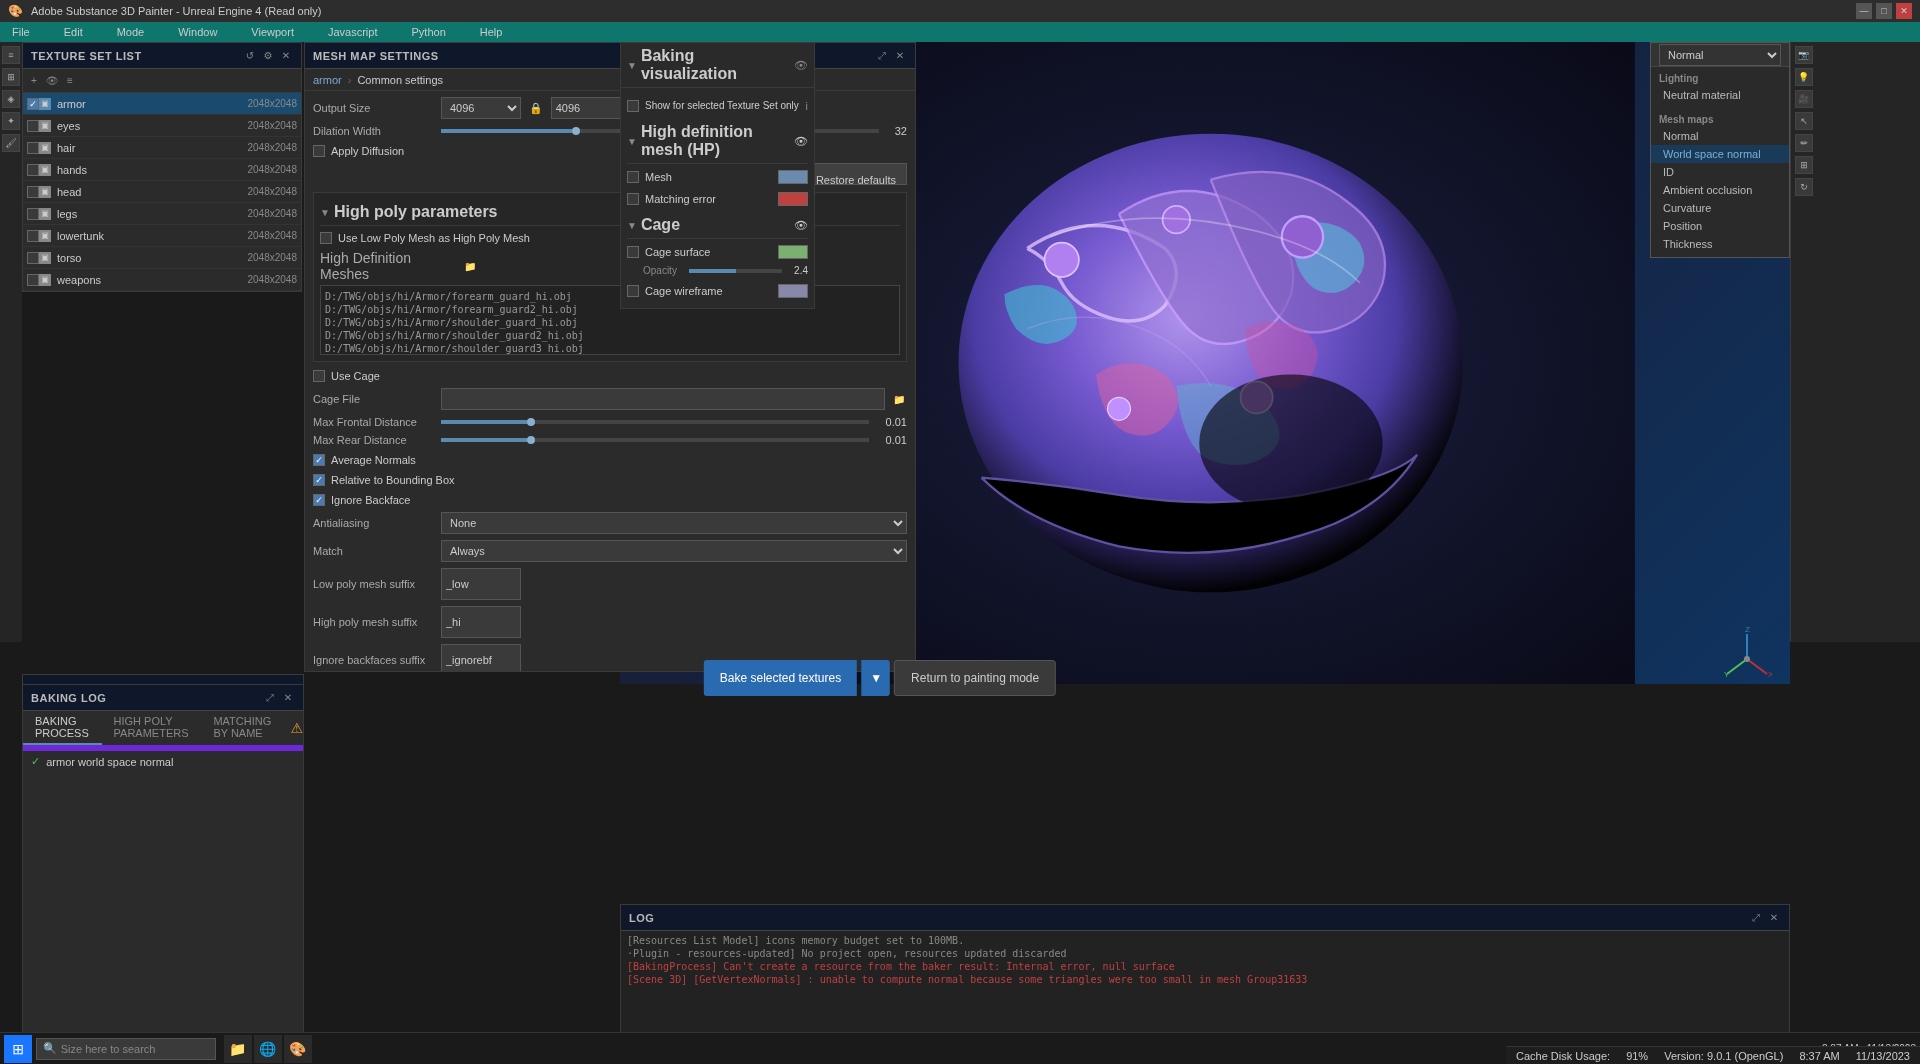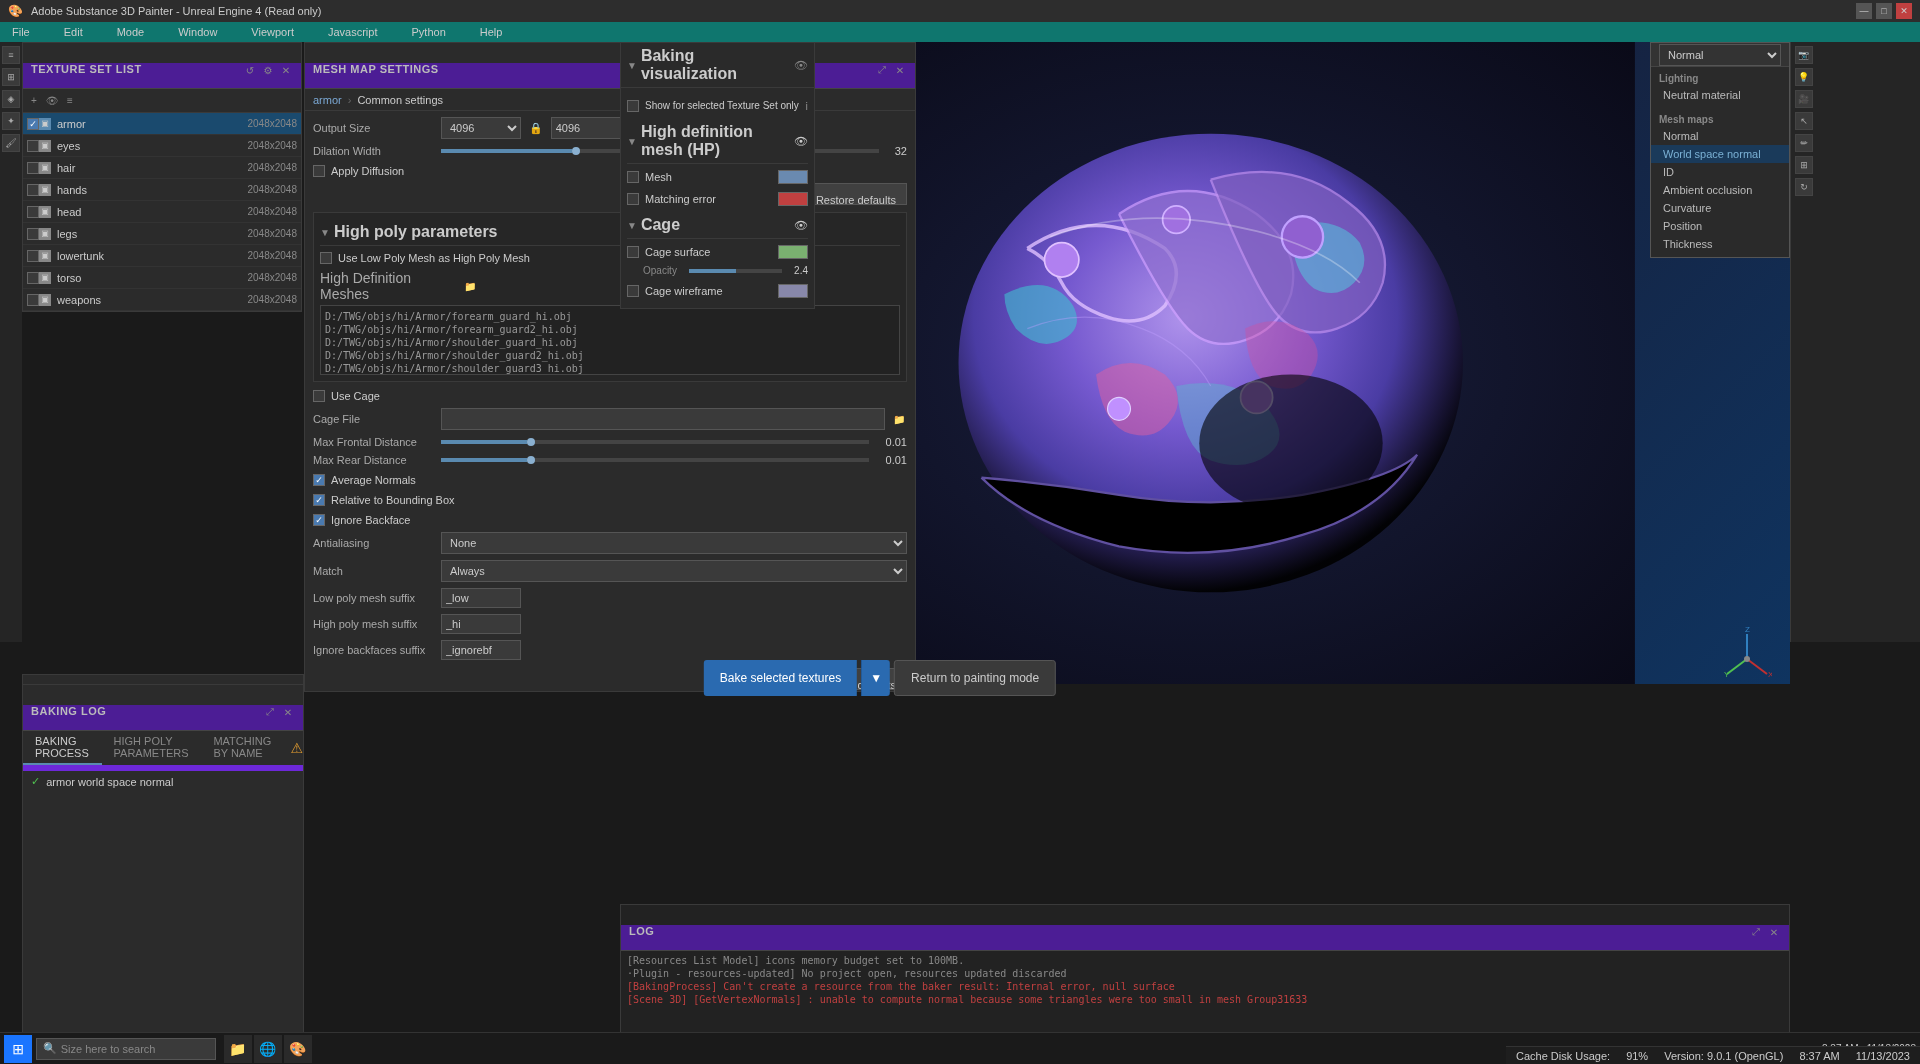--- a/index.html
+++ b/index.html
@@ -103,26 +103,26 @@
       position: absolute;
       left: 22px;
       top: 42px;
       width: 280px;
       background: #2b2b2b;
       border: 1px solid #3a3a3a;
       z-index: 40;
     }
     .panel-header {
       height: 26px;
-      background: #4c1d95;
-      display: flex;
+      background: #0f172a;
+      display: flex;
+      align-items: center;
       padding: 0 8px;
       border-bottom: 1px solid #444;
       justify-content: space-between;
-      margin-top: 20px;
     }
     .panel-title {
       font-size: 11px;
       font-weight: bold;
       color: #bbb;
       letter-spacing: 0.5px;
     }
     .panel-controls {
       display: flex;
       gap: 4px;
@@ -571,21 +571,21 @@
       font-size: 14px;
       color: #aaa;
     }
 
     .suffix-input {
       background: #3a3a3a;
       border: 1px solid #555;
       color: #ccc;
       font-size: 11px;
       padding: 2px 4px;
-      height: 20px;
+      height: 32px;
       width: 80px;
     }
 
     
     .color-swatch {
       width: 30px;
       height: 14px;
       border: 1px solid #666;
     }
 

